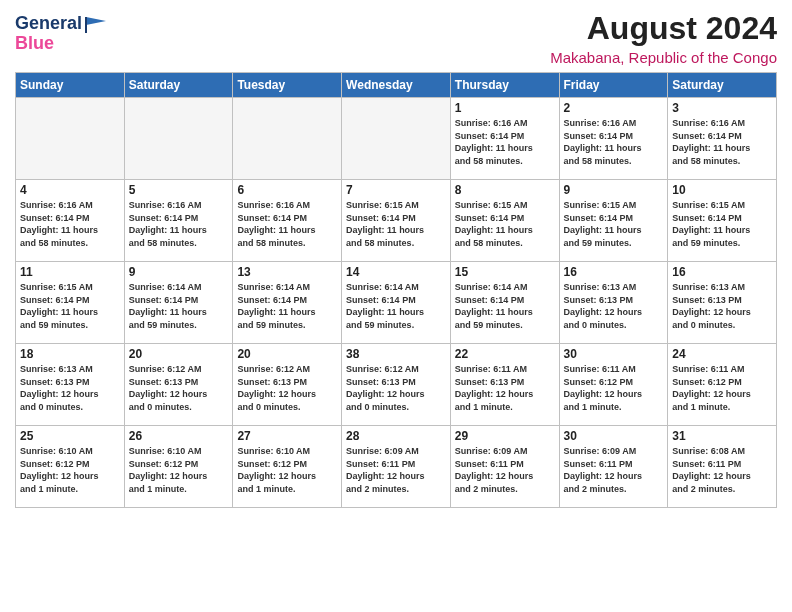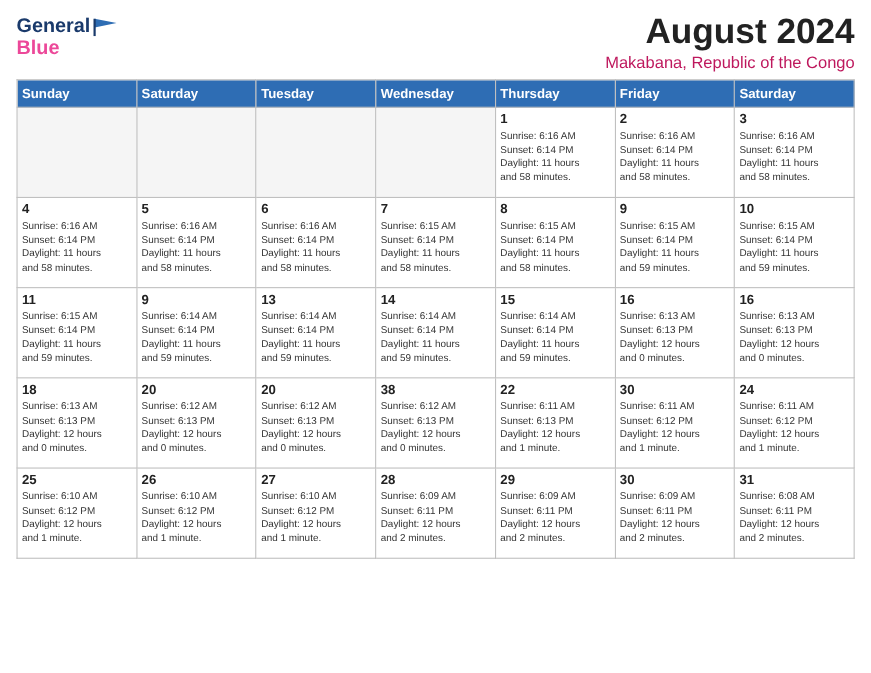--- a/index.html
+++ b/index.html
@@ -79,20 +79,21 @@
       font-size: 12px;
       font-weight: bold;
       color: #222;
       display: block;
       margin-bottom: 2px;
     }
     .day-info {
       font-size: 9px;
       color: #333;
       line-height: 1.4;
+      font-weight: bold;
     }
     .week-row td {
       background: #fff;
     }
     .week-row:nth-child(odd) td:not(.empty) {
       background: #fff;
     }
   </style>
 </head>
 <body>

